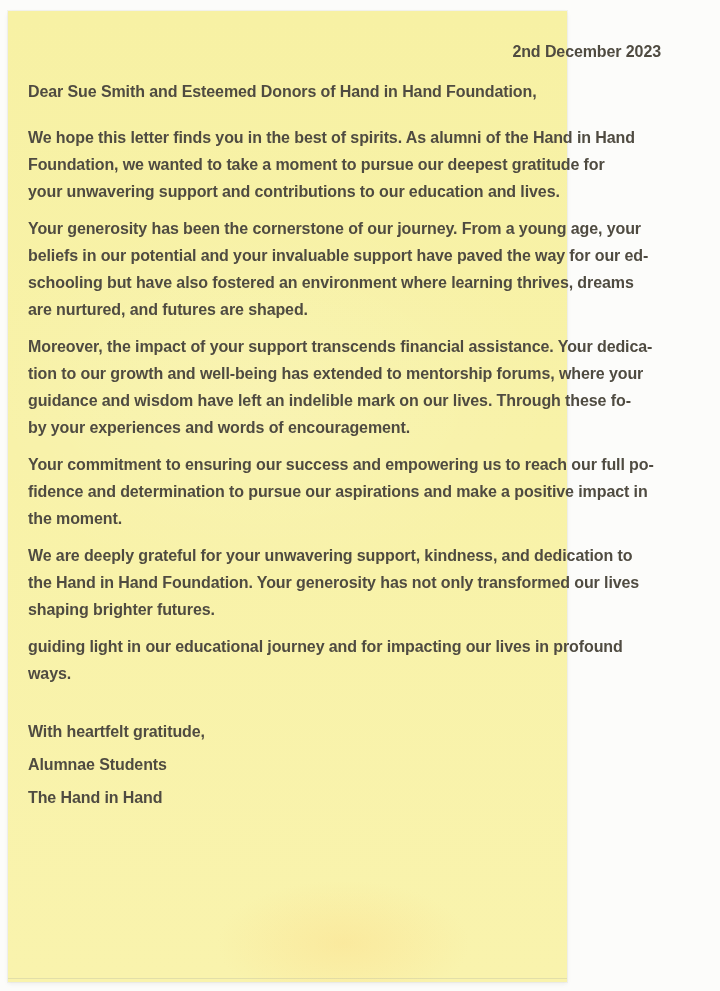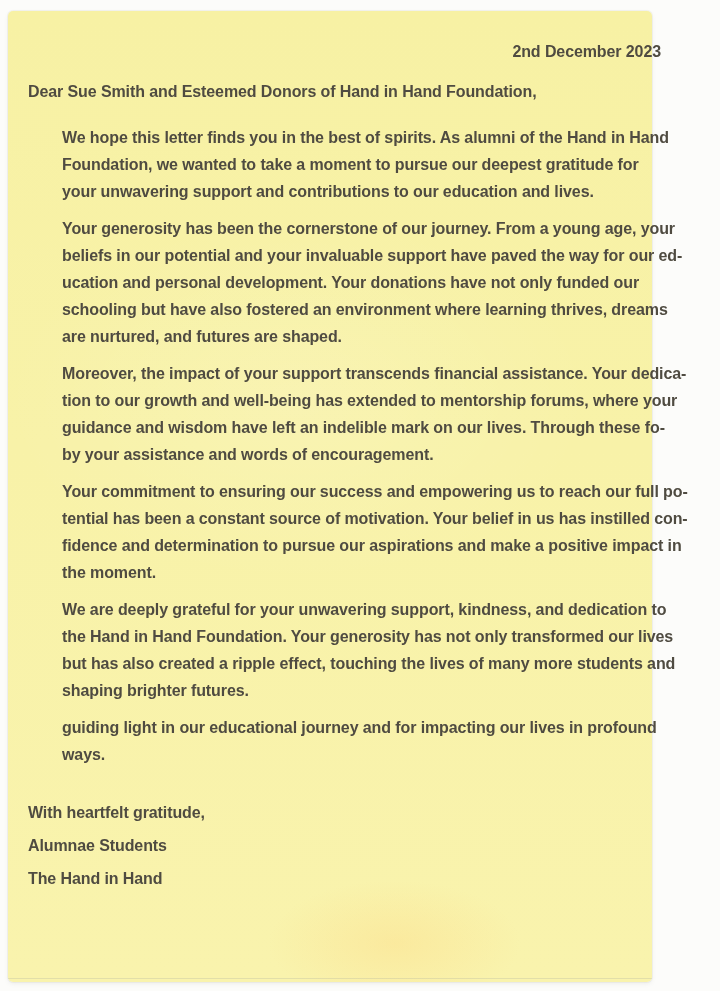--- a/index.html
+++ b/index.html
@@ -9,26 +9,26 @@
   }
   *{margin:0;padding:0;box-sizing:border-box;}
   html,body{width:720px;height:991px;overflow:hidden;}
   body{
     background:var(--backdrop);
     font-family:"Liberation Sans","DejaVu Sans",sans-serif;
     position:relative;
   }
   .paper{
     position:absolute;
-    left:8px; top:11px; width:644px; height:971px;
+    left:8px; top:11px; width:559px; height:971px;
     background:
       radial-gradient(ellipse 180px 90px at 60% 96%, rgba(252,222,140,0.45), rgba(252,222,140,0) 70%),
       radial-gradient(ellipse 420px 260px at 45% 40%, rgba(255,255,255,0.12), rgba(255,255,255,0) 70%),
       linear-gradient(180deg, #f7f1a4 0%, var(--paper) 45%, #f9f3ad 100%);
-    border-radius:5px;
+    border-radius:0;
     box-shadow:0 0 0 1px rgba(180,180,160,0.12), 0 2px 4px rgba(120,120,110,0.10);
   }
   .bottom-scan-edge{
     position:absolute;
     left:0; bottom:3px; width:100%; height:1px;
     background:rgba(160,165,160,0.25);
   }
   .content{
     position:absolute;
     left:20px; top:27px; width:633px;
@@ -39,21 +39,21 @@
   }
   .date{
     text-align:right;
     line-height:27px;
     margin-bottom:13px;
   }
   .salutation{
     line-height:27px;
     margin-bottom:19px;
   }
-  .para{margin-bottom:10px;margin-left:34px;}
+  .para{margin-bottom:10px;}
   .line{
     line-height:27px;
     white-space:nowrap;
   }
   .closing{margin-top:31px;}
   .closing .line{
     line-height:27px;
     margin-bottom:6px;
   }
 </style>
@@ -69,40 +69,37 @@
 
     <div class="body">
       <div class="para">
           <div class="line">We hope this letter finds you in the best of spirits. As alumni of the Hand in Hand</div>
           <div class="line">Foundation, we wanted to take a moment to pursue our deepest gratitude for</div>
           <div class="line">your unwavering support and contributions to our education and lives.</div>
         </div>
       <div class="para">
           <div class="line">Your generosity has been the cornerstone of our journey. From a young age, your</div>
           <div class="line">beliefs in our potential and your invaluable support have paved the way for our ed-</div>
-          <div class="line">ucation and personal development. Your donations have not only funded our</div>
           <div class="line">schooling but have also fostered an environment where learning thrives, dreams</div>
           <div class="line">are nurtured, and futures are shaped.</div>
         </div>
       <div class="para">
           <div class="line">Moreover, the impact of your support transcends financial assistance. Your dedica-</div>
           <div class="line">tion to our growth and well-being has extended to mentorship forums, where your</div>
           <div class="line">guidance and wisdom have left an indelible mark on our lives. Through these fo-</div>
-          <div class="line">by your assistance and words of encouragement.</div>
+          <div class="line">by your experiences and words of encouragement.</div>
         </div>
       <div class="para">
           <div class="line">Your commitment to ensuring our success and empowering us to reach our full po-</div>
-          <div class="line">tential has been a constant source of motivation. Your belief in us has instilled con-</div>
           <div class="line">fidence and determination to pursue our aspirations and make a positive impact in</div>
           <div class="line">the moment.</div>
         </div>
       <div class="para">
           <div class="line">We are deeply grateful for your unwavering support, kindness, and dedication to</div>
           <div class="line">the Hand in Hand Foundation. Your generosity has not only transformed our lives</div>
-          <div class="line">but has also created a ripple effect, touching the lives of many more students and</div>
           <div class="line">shaping brighter futures.</div>
         </div>
       <div class="para">
           <div class="line">guiding light in our educational journey and for impacting our lives in profound</div>
           <div class="line">ways.</div>
         </div>
     </div>
 
     <div class="closing">
         <div class="line">With heartfelt gratitude,</div>

